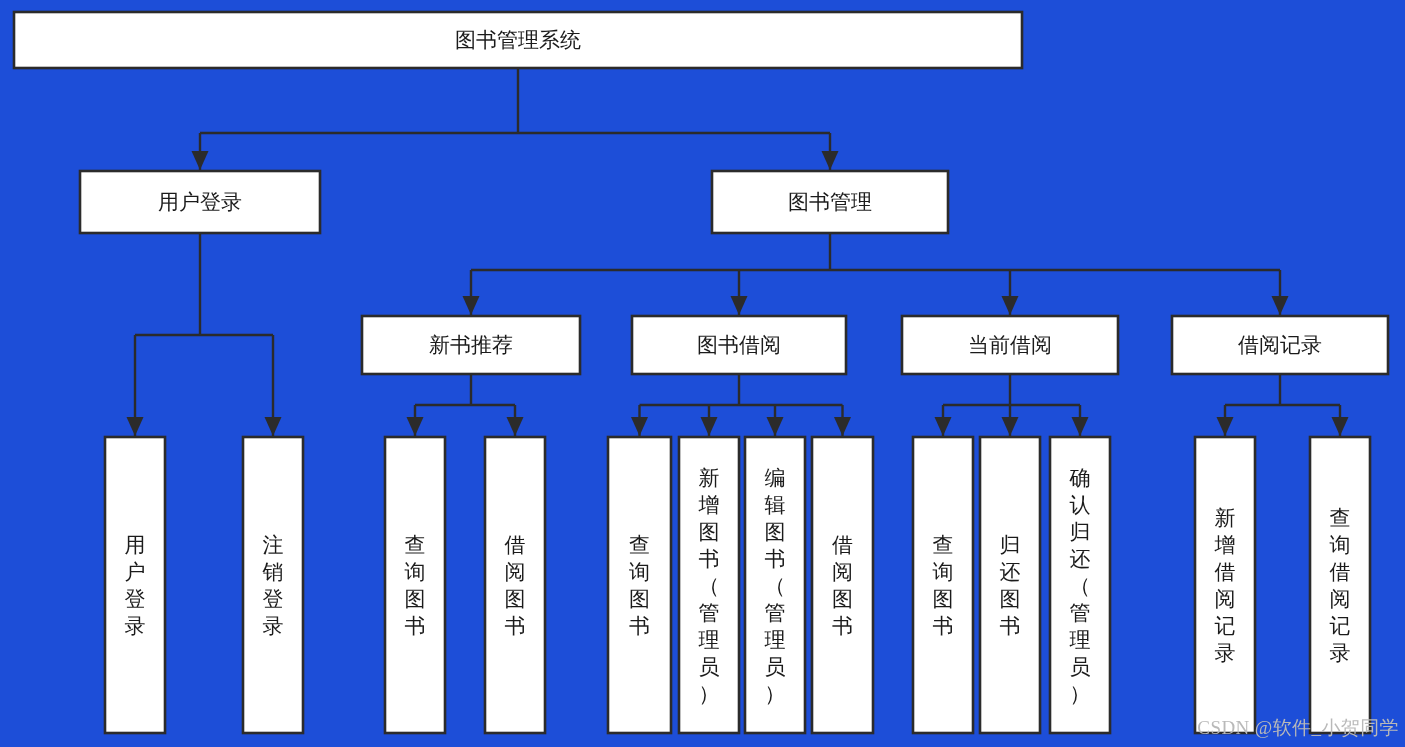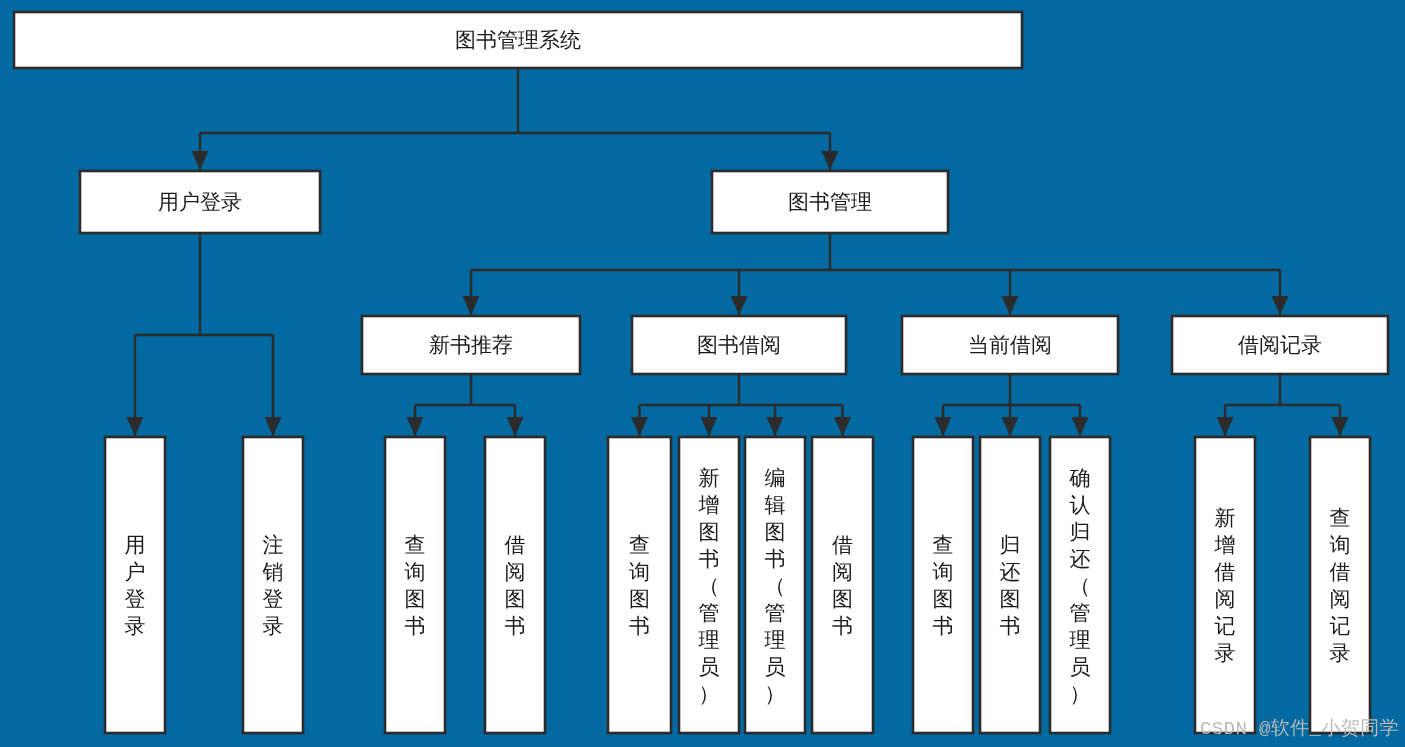--- a/index.html
+++ b/index.html
@@ -7,21 +7,21 @@
     padding: 0;
     background: #ffffff;
   }
   body {
     font-family: "DejaVu Sans", "Liberation Sans", sans-serif;
   }
   #diagram-root {
     position: relative;
     width: 1405px;
     height: 747px;
-    background: #0369a1;
+    background: #1d4ed8;
     overflow: hidden;
   }
   svg.flow {
     position: absolute;
     top: 0;
     left: 0;
     width: 1405px;
     height: 747px;
     display: block;
   }
@@ -50,21 +50,21 @@
   .leaf-label-v {
     font-family: "DejaVu Sans", "Liberation Sans", sans-serif;
     font-size: 21px;
     fill: #1b1b1b;
     text-anchor: middle;
   }
   .watermark-text {
     position: absolute;
     right: 6px;
     bottom: 6px;
-    font-family: Liberation Mono, monospace;
+    font-family: Liberation Serif, serif;
     font-size: 19px;
     color: #b9b9b9;
     white-space: nowrap;
     letter-spacing: 0.4px;
     user-select: none;
   }
 </style>
 </head>
 <body>
 

